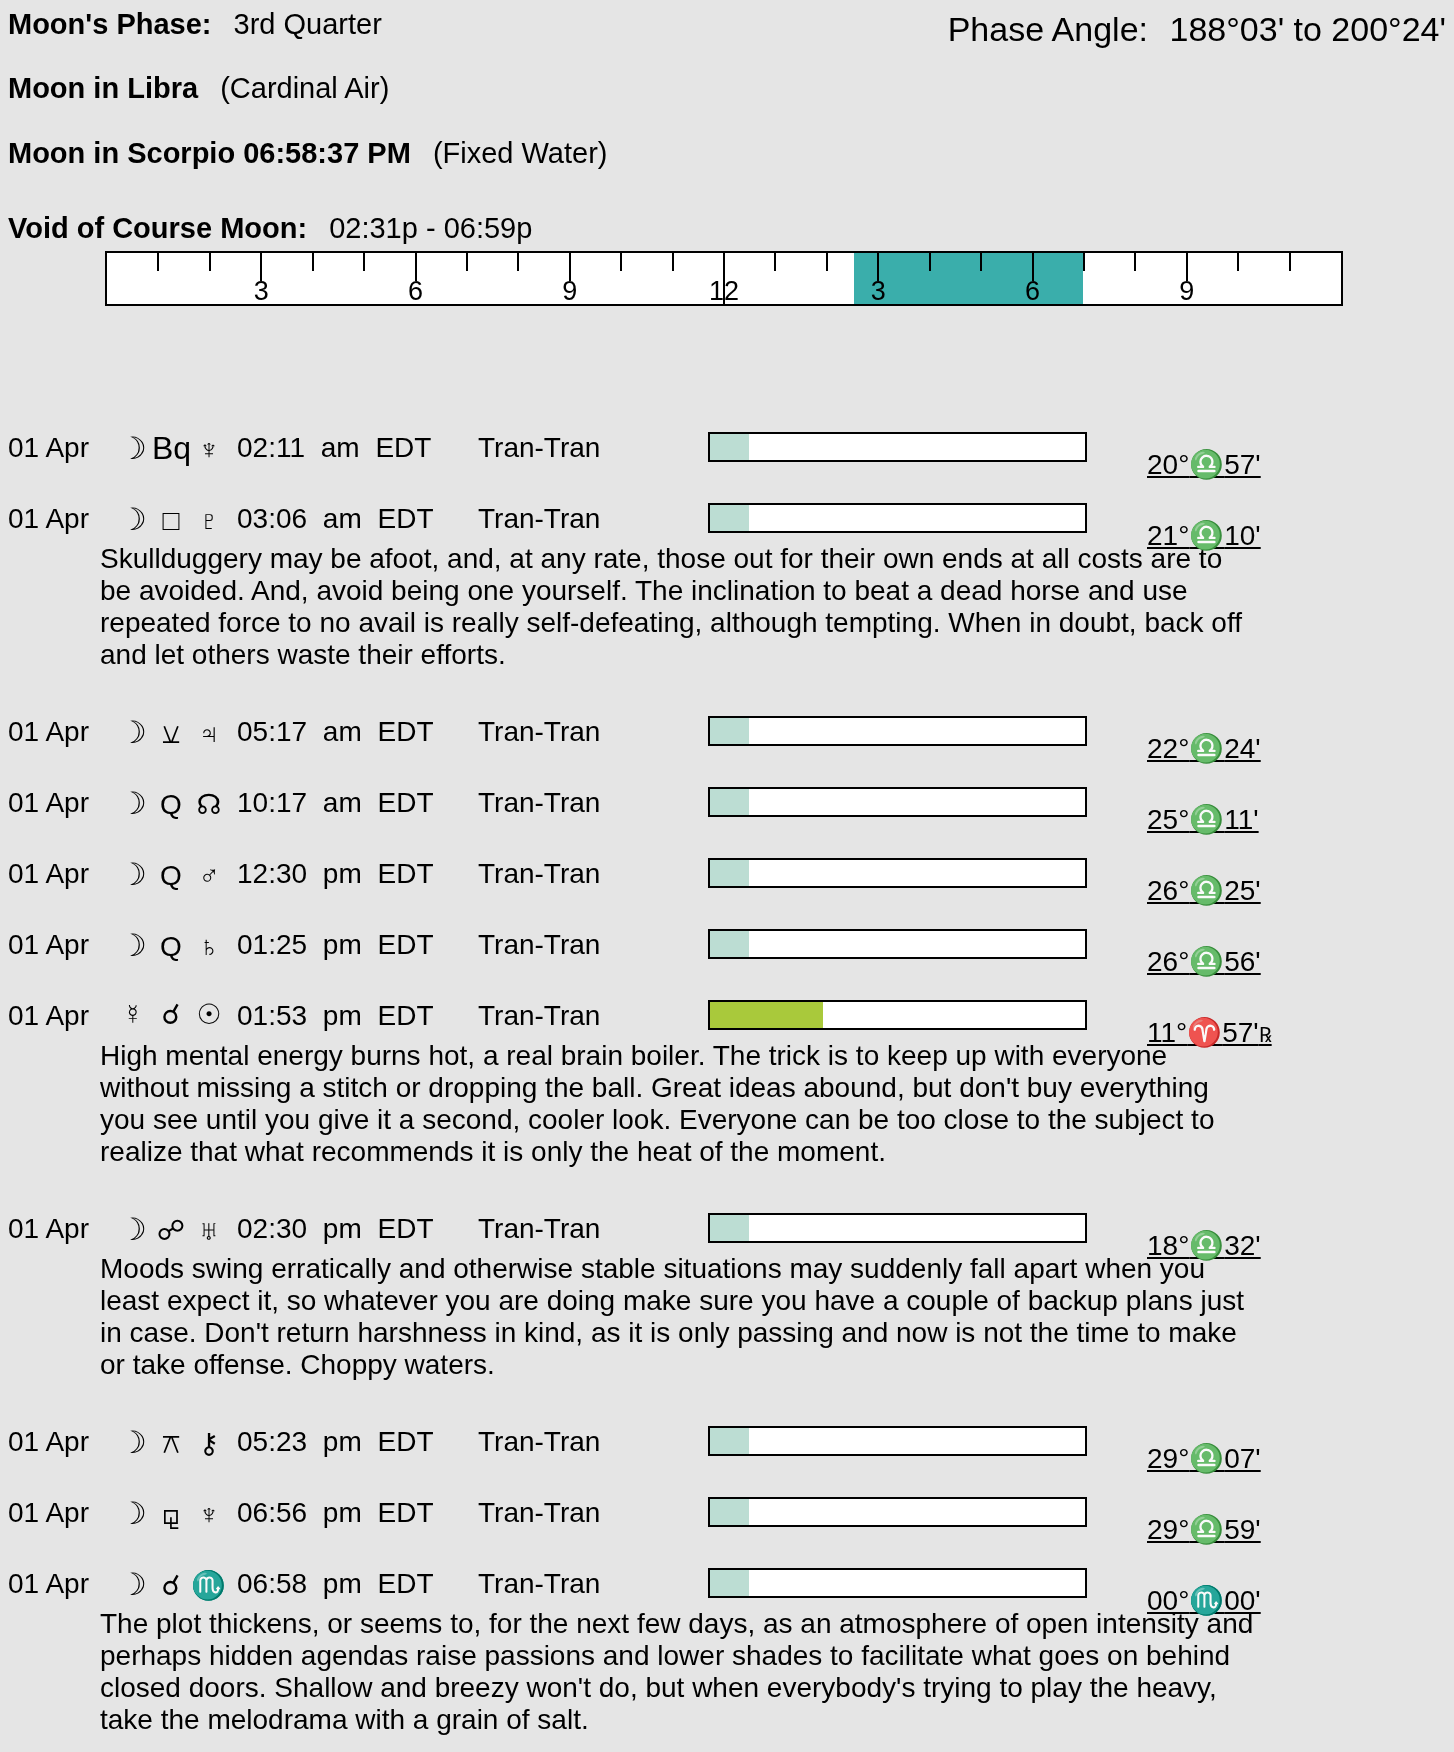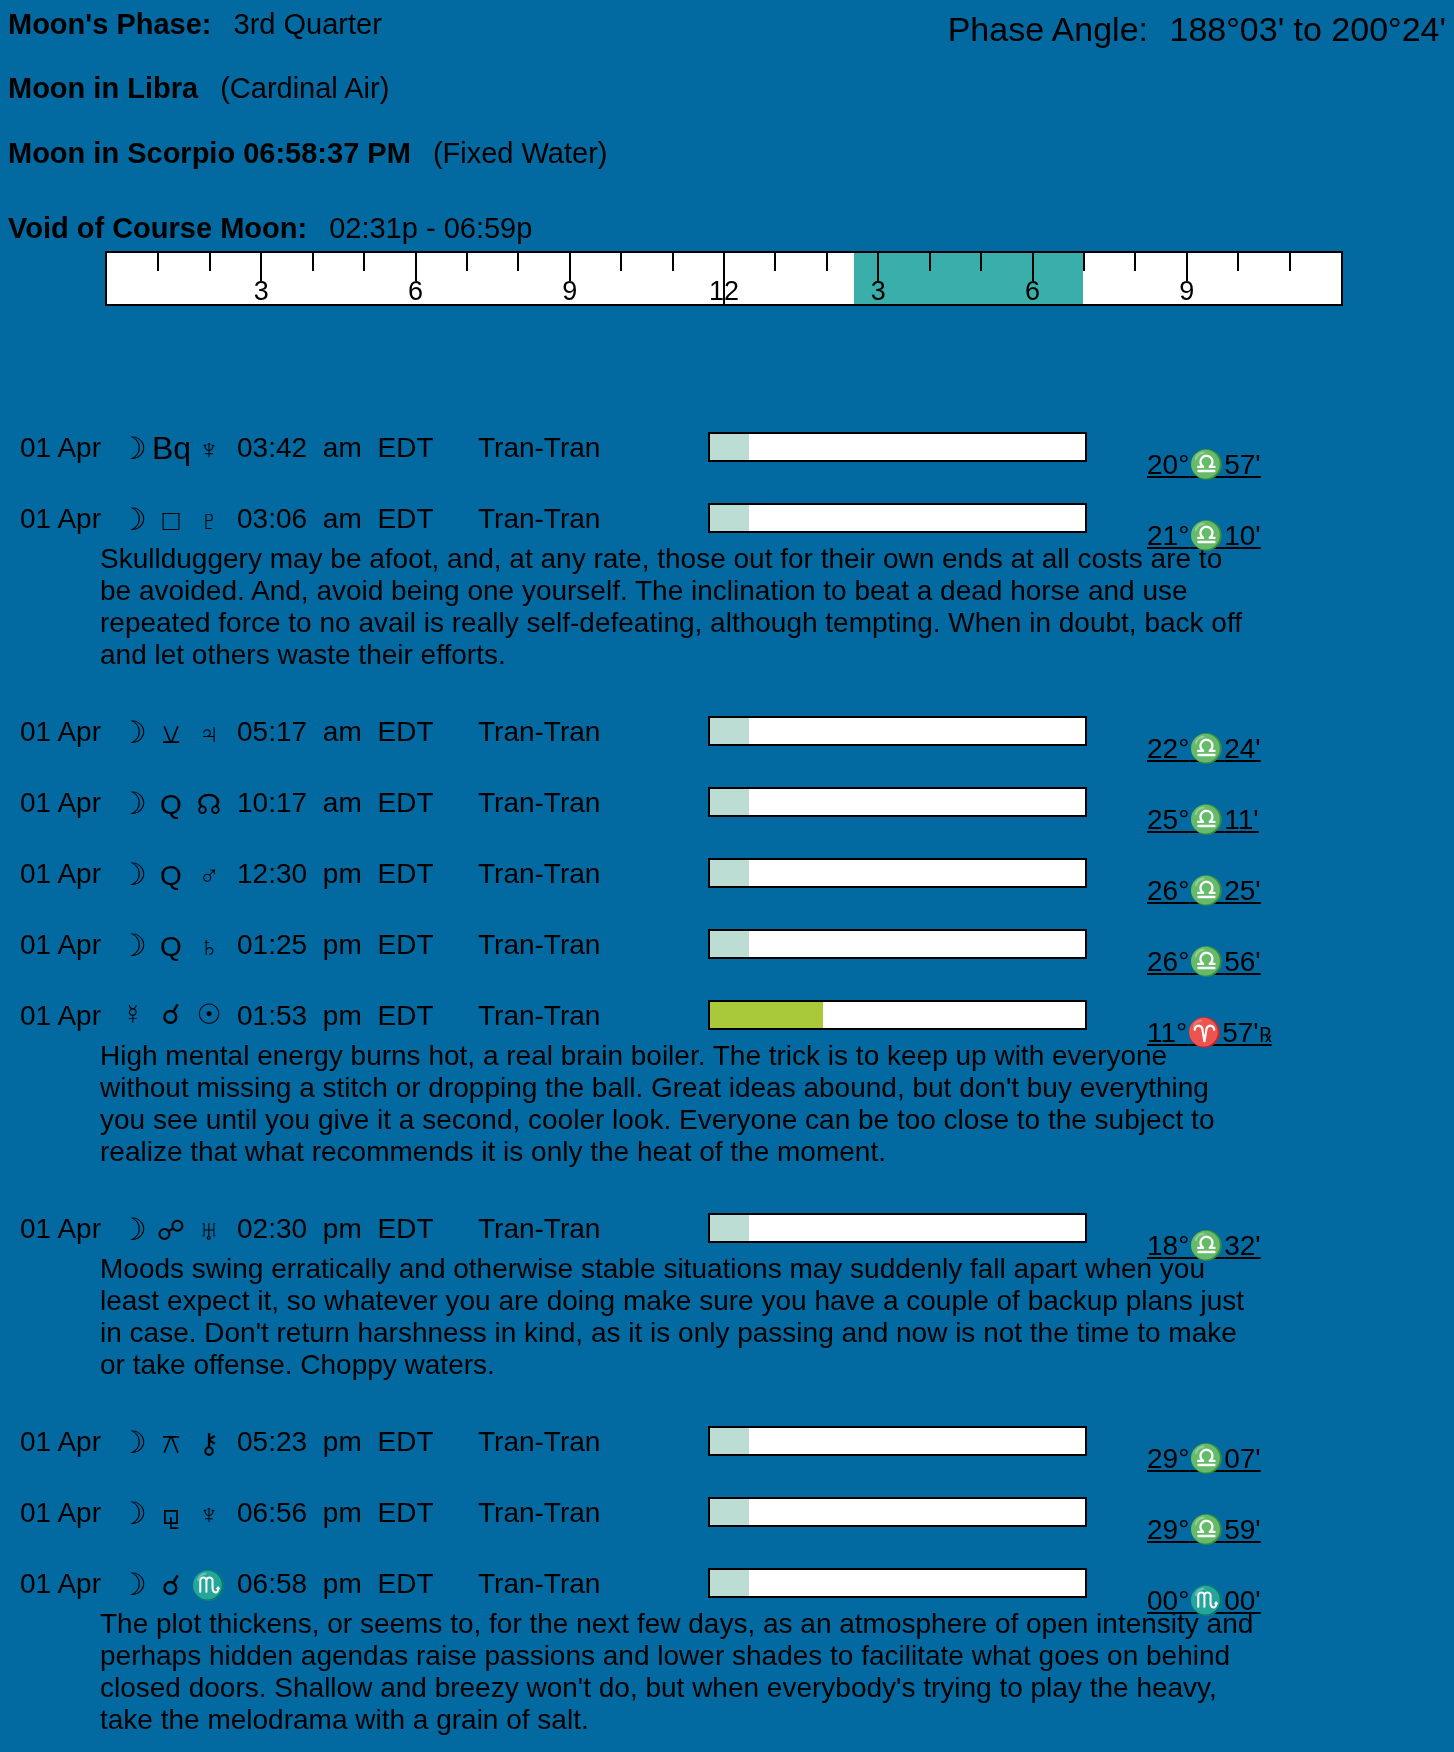--- a/index.html
+++ b/index.html
@@ -1,17 +1,17 @@
 <!DOCTYPE html>
 <html><head>
 <meta charset="utf-8">
 <style>
   html,body{margin:0;padding:0;background:#fff;}
   .page{
-    position:relative;width:1454px;height:1752px;background:#0369a1;color:#000;
+    position:relative;width:1454px;height:1752px;background:#e5e5e5;color:#000;
     font-family:"Liberation Sans",sans-serif;overflow:hidden;
   }
   
   .hline{position:absolute;left:8px;font-size:29px;white-space:nowrap;}
   .hline .blabel{font-weight:bold;}
   .hline .hval{margin-left:14px;}
   .l1{top:8px}.l2{top:72px}.l3{top:137px}.l4{top:212px}
   .phase-angle{position:absolute;top:10px;right:8px;font-size:34px;white-space:nowrap;}
   .phase-angle .hval{margin-left:12px;}
   
@@ -20,21 +20,21 @@
   .band{position:absolute;top:0;bottom:0;}
   .tick{position:absolute;top:0;width:2px;background:#000;transform:translateX(-1px);}
   .tick.minor{height:18px}
   .tick.major{height:28px}
   .tick.noon{height:100%}
   .rlabel{position:absolute;top:23px;font-size:27px;transform:translateX(-50%);}
   
   .aspects-title{position:absolute;left:608px;top:381px;font-size:33px;font-weight:bold;letter-spacing:.5px;white-space:nowrap;}
   .rows{position:absolute;left:0;top:432px;width:1454px;}
   .arow{position:relative;height:32px;margin-bottom:39px;font-size:28px;}
-  .arow .date{position:absolute;left:8px;top:0;white-space:nowrap;margin-left:12px;}
+  .arow .date{position:absolute;left:8px;top:0;white-space:nowrap;}
   .syms{position:absolute;left:114px;top:-2px;white-space:nowrap;}
   .sym{display:inline-block;width:38px;text-align:center;font-size:28px;}
   .sym-moon{font-size:31px;}
   .sym-text{font-size:32px;}
   .time{position:absolute;left:237px;top:0;white-space:nowrap;word-spacing:8px;}
   .tran{position:absolute;left:478px;top:0;white-space:nowrap;}
   .bar{position:absolute;left:708px;top:0;width:379px;height:30px;
        border:2px solid #000;box-sizing:border-box;background:#fff;}
   .bar-fill{display:block;height:100%;}
   .degree{position:absolute;left:1147px;top:16px;white-space:nowrap;text-decoration:underline;}
@@ -104,21 +104,21 @@
       <span class="rlabel" style="left: 62.5%;">3</span>
       <span class="rlabel" style="left: 75%;">6</span>
       <span class="rlabel" style="left: 87.5%;">9</span>
     </div>
 
 
   <div class="rows" id="rows">
       <div class="arow">
       <span class="date">01 Apr</span>
       <span class="syms"><span class="sym sym-moon">☽</span><span class="sym sym-text">Bq</span><span class="sym">♆</span></span>
-      <span class="time">03:42 am EDT</span>
+      <span class="time">02:11 am EDT</span>
       <span class="tran">Tran-Tran</span>
       <span class="bar">
         <span class="bar-fill" style="width: 10.3%; background: rgb(188, 221, 211);"></span>
       </span>
       <span class="degree"><span>20°</span><span>♎</span><span>57'</span></span>
     </div>
       <div class="arow" style="margin-bottom: 0px;">
       <span class="date">01 Apr</span>
       <span class="syms"><span class="sym sym-moon">☽</span><span class="sym">□</span><span class="sym">♇</span></span>
       <span class="time">03:06 am EDT</span>

